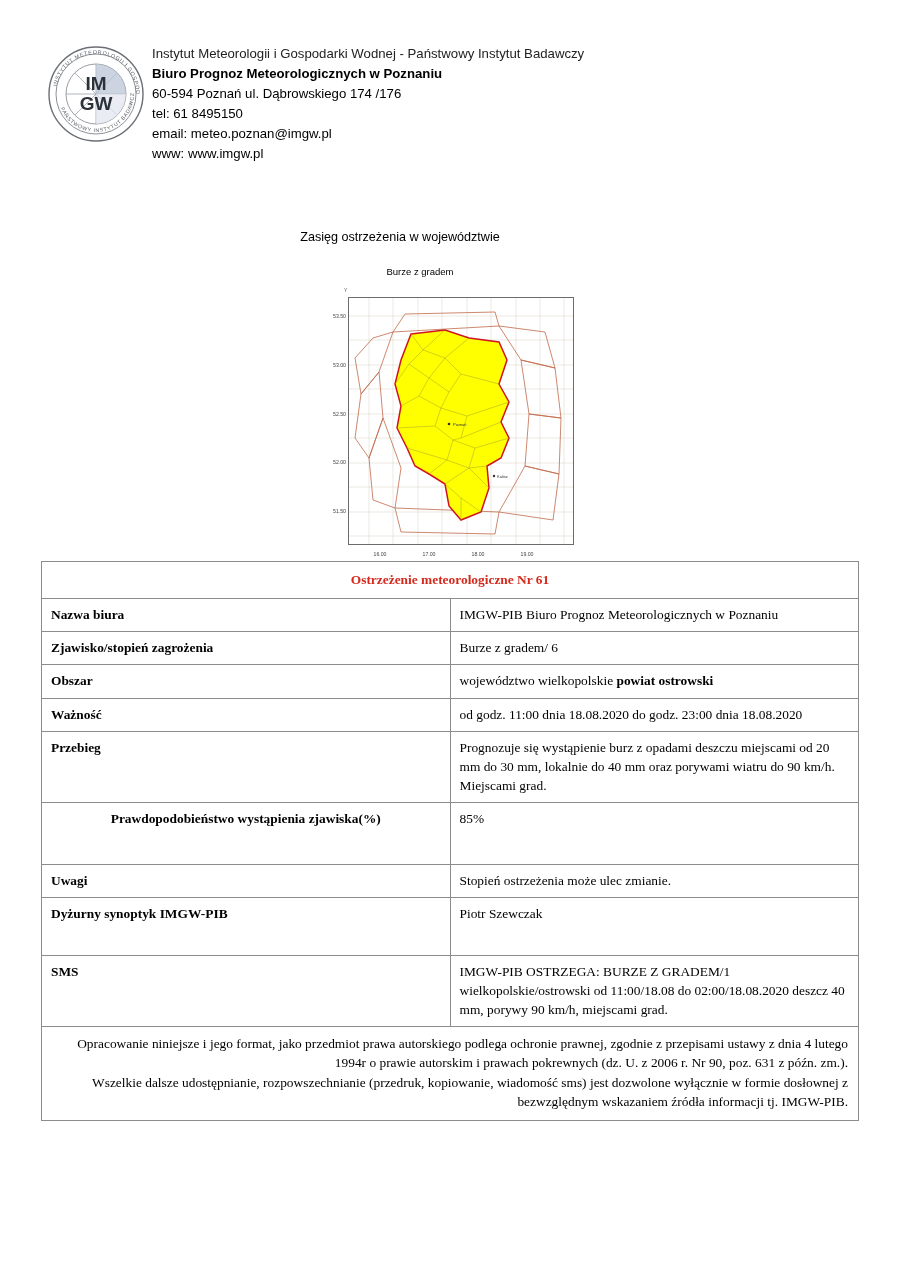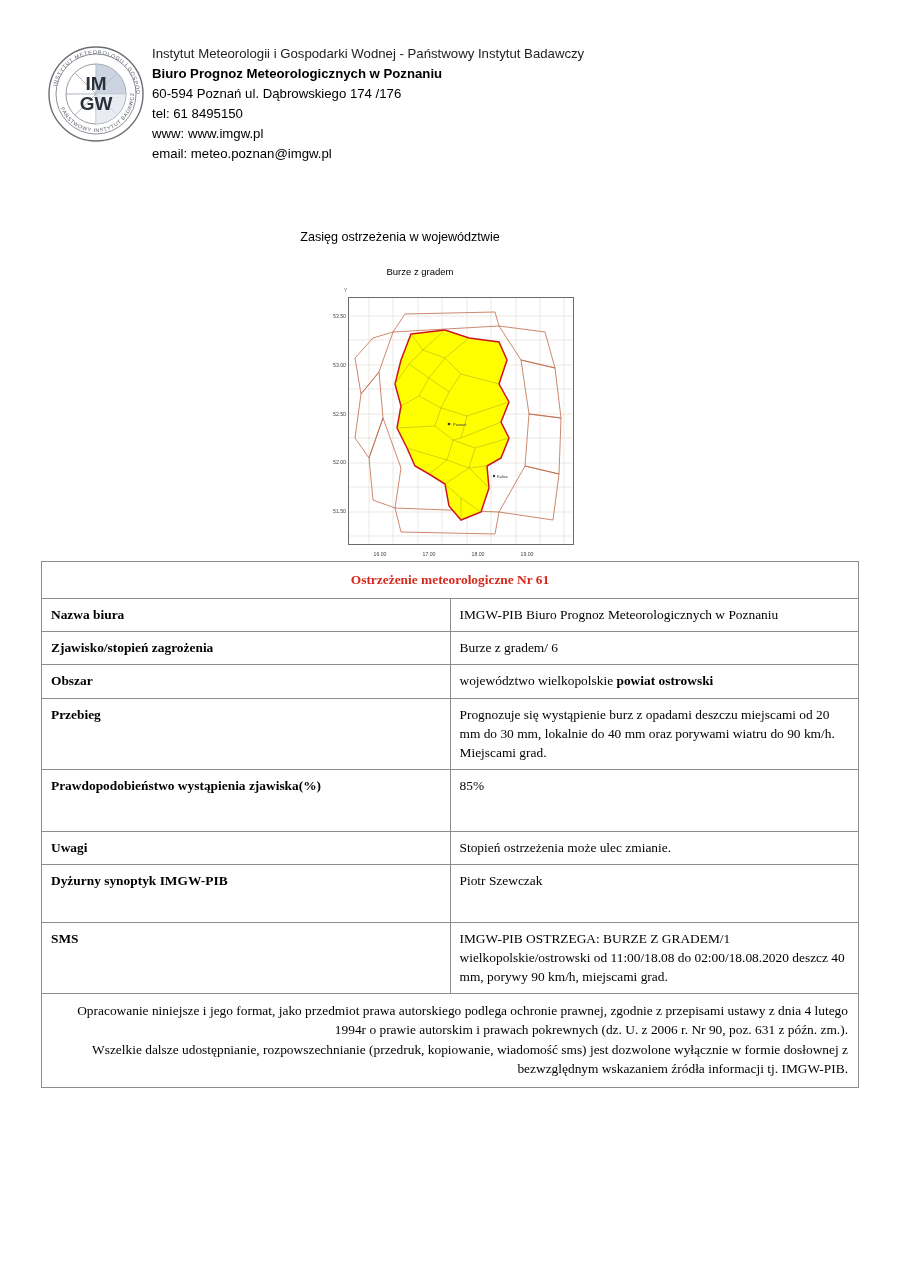--- a/index.html
+++ b/index.html
@@ -159,22 +159,22 @@
       <text x="56" y="52" text-anchor="middle" font-family="'Liberation Sans', sans-serif" font-size="19" font-weight="bold" fill="#2b3138">IM</text>
       <text x="56" y="72" text-anchor="middle" font-family="'Liberation Sans', sans-serif" font-size="19" font-weight="bold" fill="#2b3138">GW</text>
     </svg>
   </div>
 
   <div class="header-text">
     <div class="hl-1">Instytut Meteorologii i Gospodarki Wodnej - Państwowy Instytut Badawczy</div>
     <div class="hl-2">Biuro Prognoz Meteorologicznych w Poznaniu</div>
     <div>60-594 Poznań ul. Dąbrowskiego 174 /176</div>
     <div>tel: 61 8495150</div>
+    <div>email: meteo.poznan@imgw.pl</div>
     <div>www: www.imgw.pl</div>
-    <div>email: meteo.poznan@imgw.pl</div>
   </div>
 </div>
 
 <div class="map-section">
   <div class="map-caption">Zasięg ostrzeżenia w województwie</div>
   <div class="map-title">Burze z gradem</div>
 
   <div class="map-wrap">
     <div class="axis-letter" style="left:18px; top:4px;">Y</div>
 
@@ -280,28 +280,32 @@
     <tr>
       <td class="label">Zjawisko/stopień zagrożenia</td>
       <td>Burze z gradem/ 6</td>
     </tr>
 
     <tr>
       <td class="label">Obszar</td>
       <td><span>województwo wielkopolskie </span><span class="b">powiat ostrowski</span></td>
     </tr>
 
+    <tr>
+      <td class="label">Ważność</td>
+      <td>od godz. 11:00 dnia 18.08.2020 do godz. 23:00 dnia 18.08.2020</td>
+    </tr>
 
     <tr>
       <td class="label">Przebieg</td>
       <td>Prognozuje się wystąpienie burz z opadami deszczu miejscami od 20 mm do 30 mm, lokalnie do 40 mm oraz porywami wiatru do 90 km/h. Miejscami grad.</td>
     </tr>
 
     <tr>
-      <td class="label" style="height:48px;">Prawdopodobieństwo wystąpienia zjawiska(%)</td>
+      <td class="label" style="height:48px;text-align:center;">Prawdopodobieństwo wystąpienia zjawiska(%)</td>
       <td>85%</td>
     </tr>
 
     <tr>
       <td class="label">Uwagi</td>
       <td>Stopień ostrzeżenia może ulec zmianie.</td>
     </tr>
 
     <tr>
       <td class="label" style="height:44px;">Dyżurny synoptyk IMGW-PIB</td>

